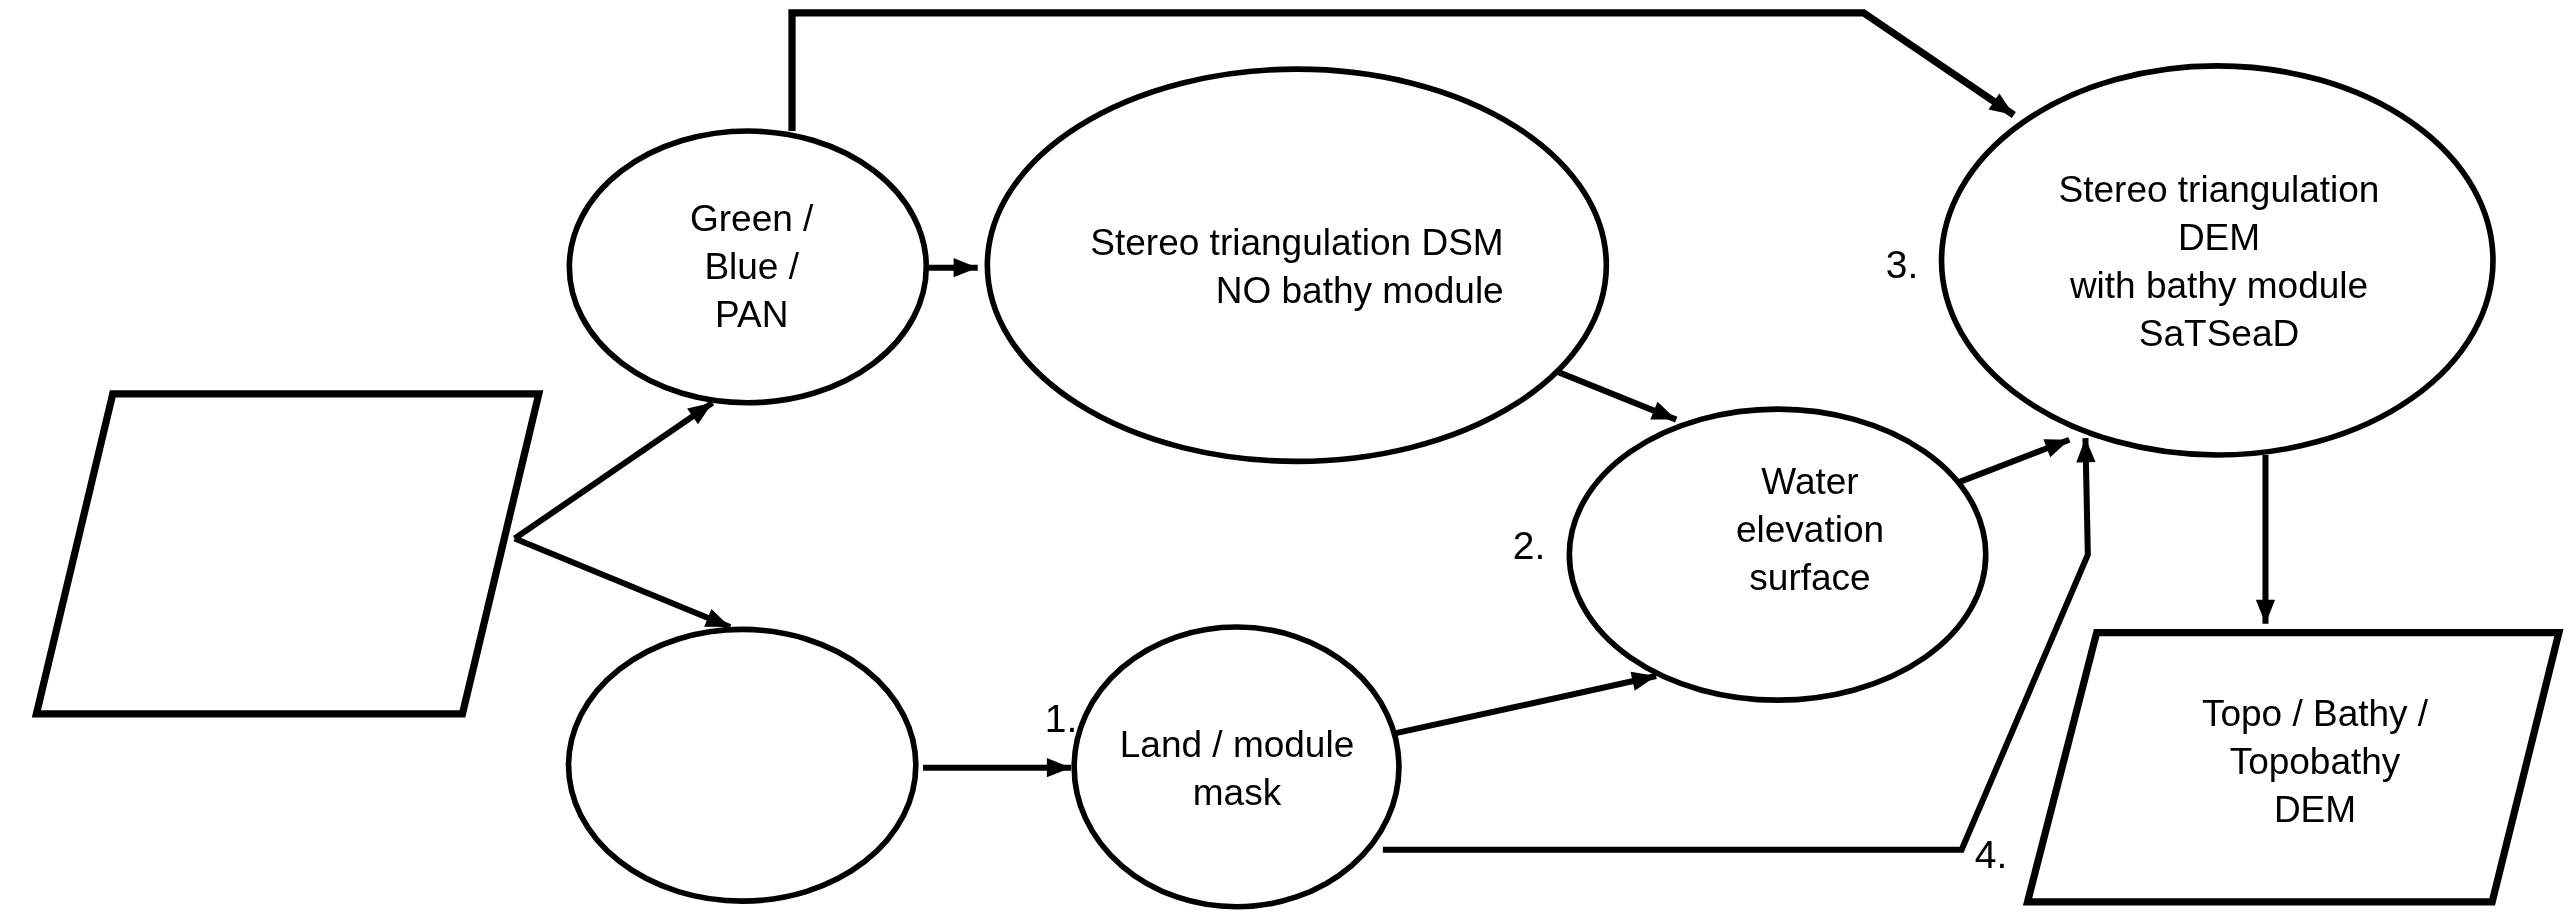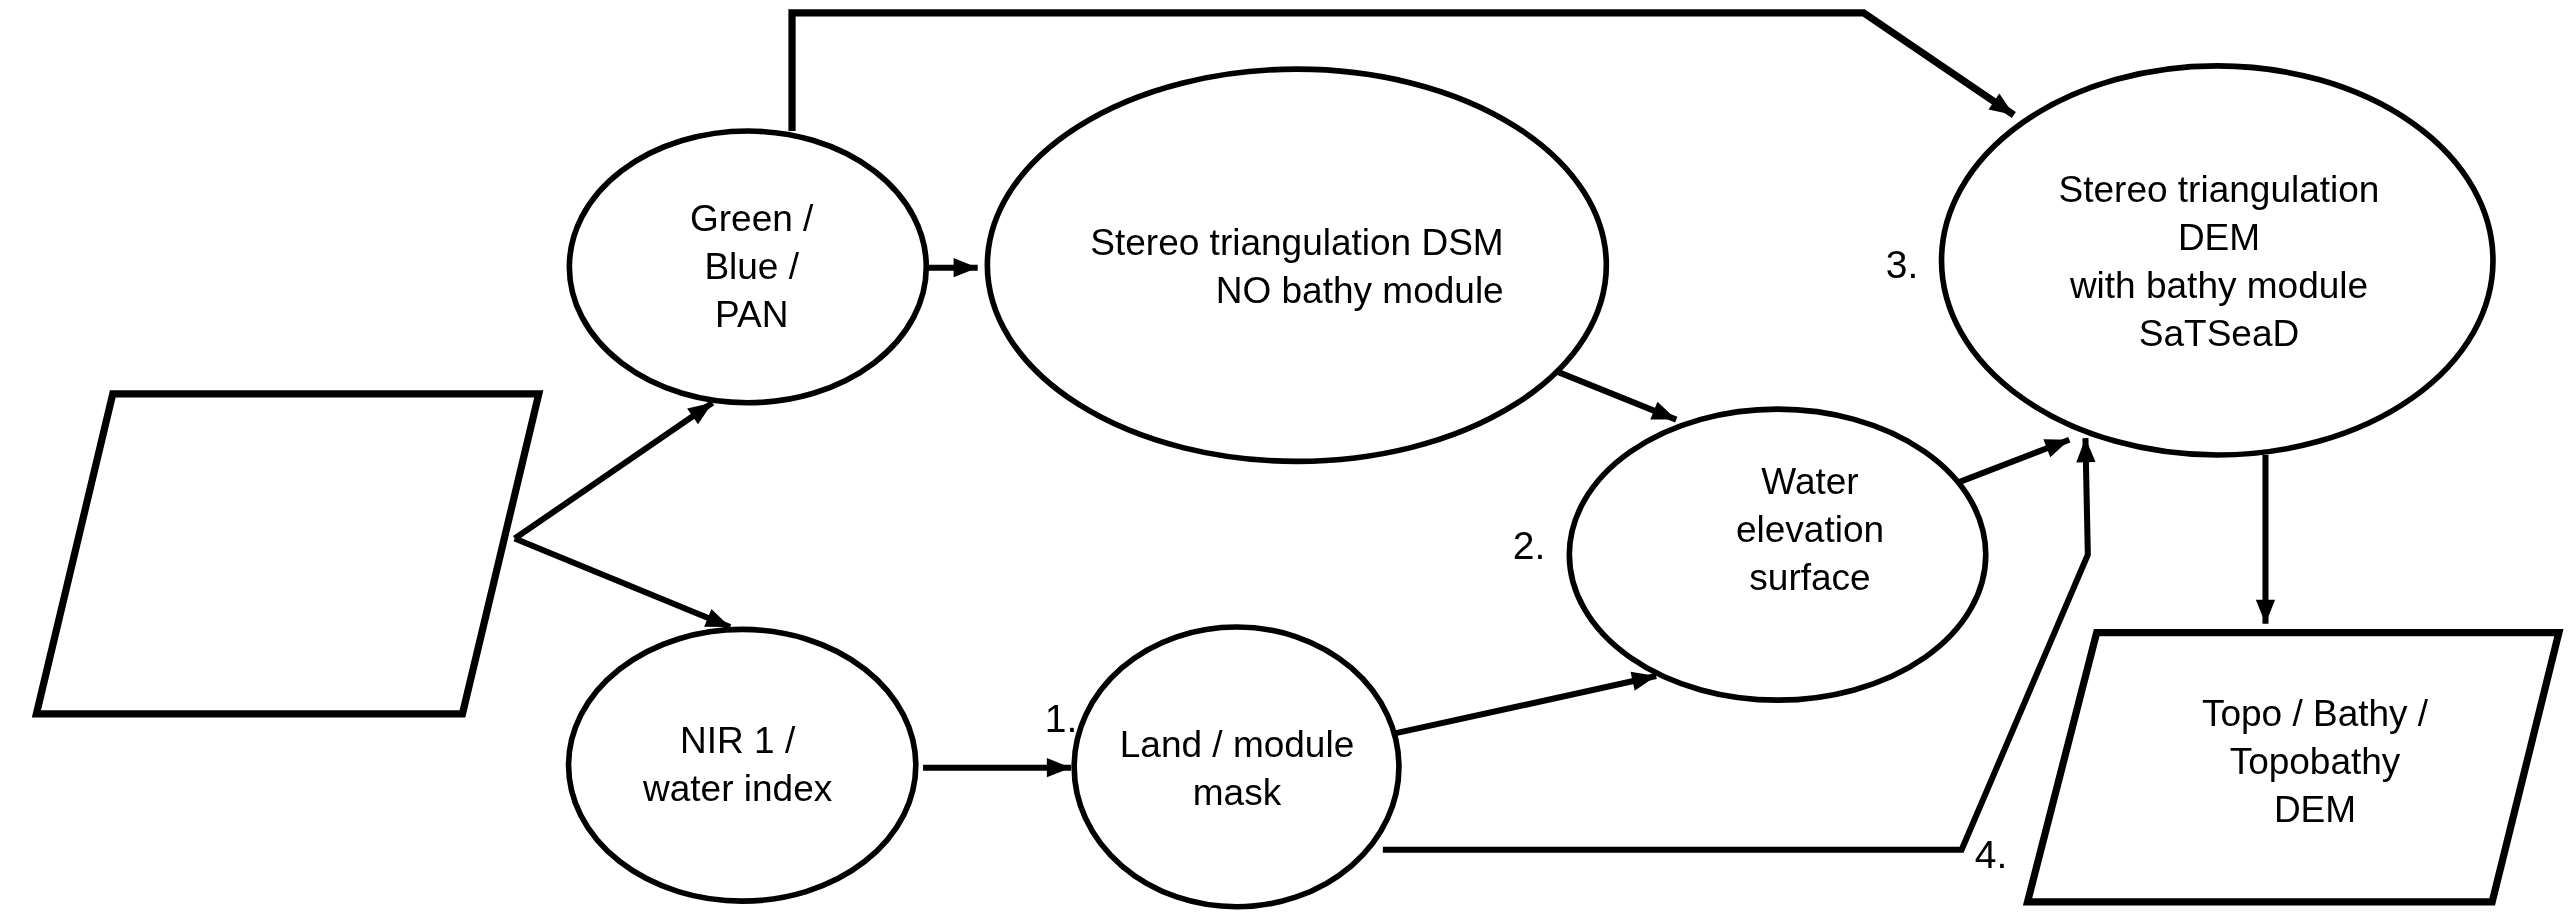--- a/index.html
+++ b/index.html
@@ -91,22 +91,20 @@
 NO bathy module</div>
 
   <div class="node-label" style="left:1778px; top:530px;margin-left:32px;">Water
 elevation
 surface</div>
 
   <div class="node-label" style="left:2219px; top:262px;">Stereo triangulation DEM
 with bathy module
 SaTSeaD</div>
 
-  <div class="node-label align-left" style="left:643px; top:765px;">NIR 1 /
-water index</div>
 
   <div class="node-label" style="left:1237px; top:769px;">Land / module
 mask</div>
 
   <div class="node-label" style="left:2291px; top:762px;margin-left:24px;">Topo / Bathy /
 Topobathy DEM</div>
 
   <div class="step-label" style="left:1061px; top:718px;">1.</div>
 
   <div class="step-label" style="left:1529px; top:545px;">2.</div>

